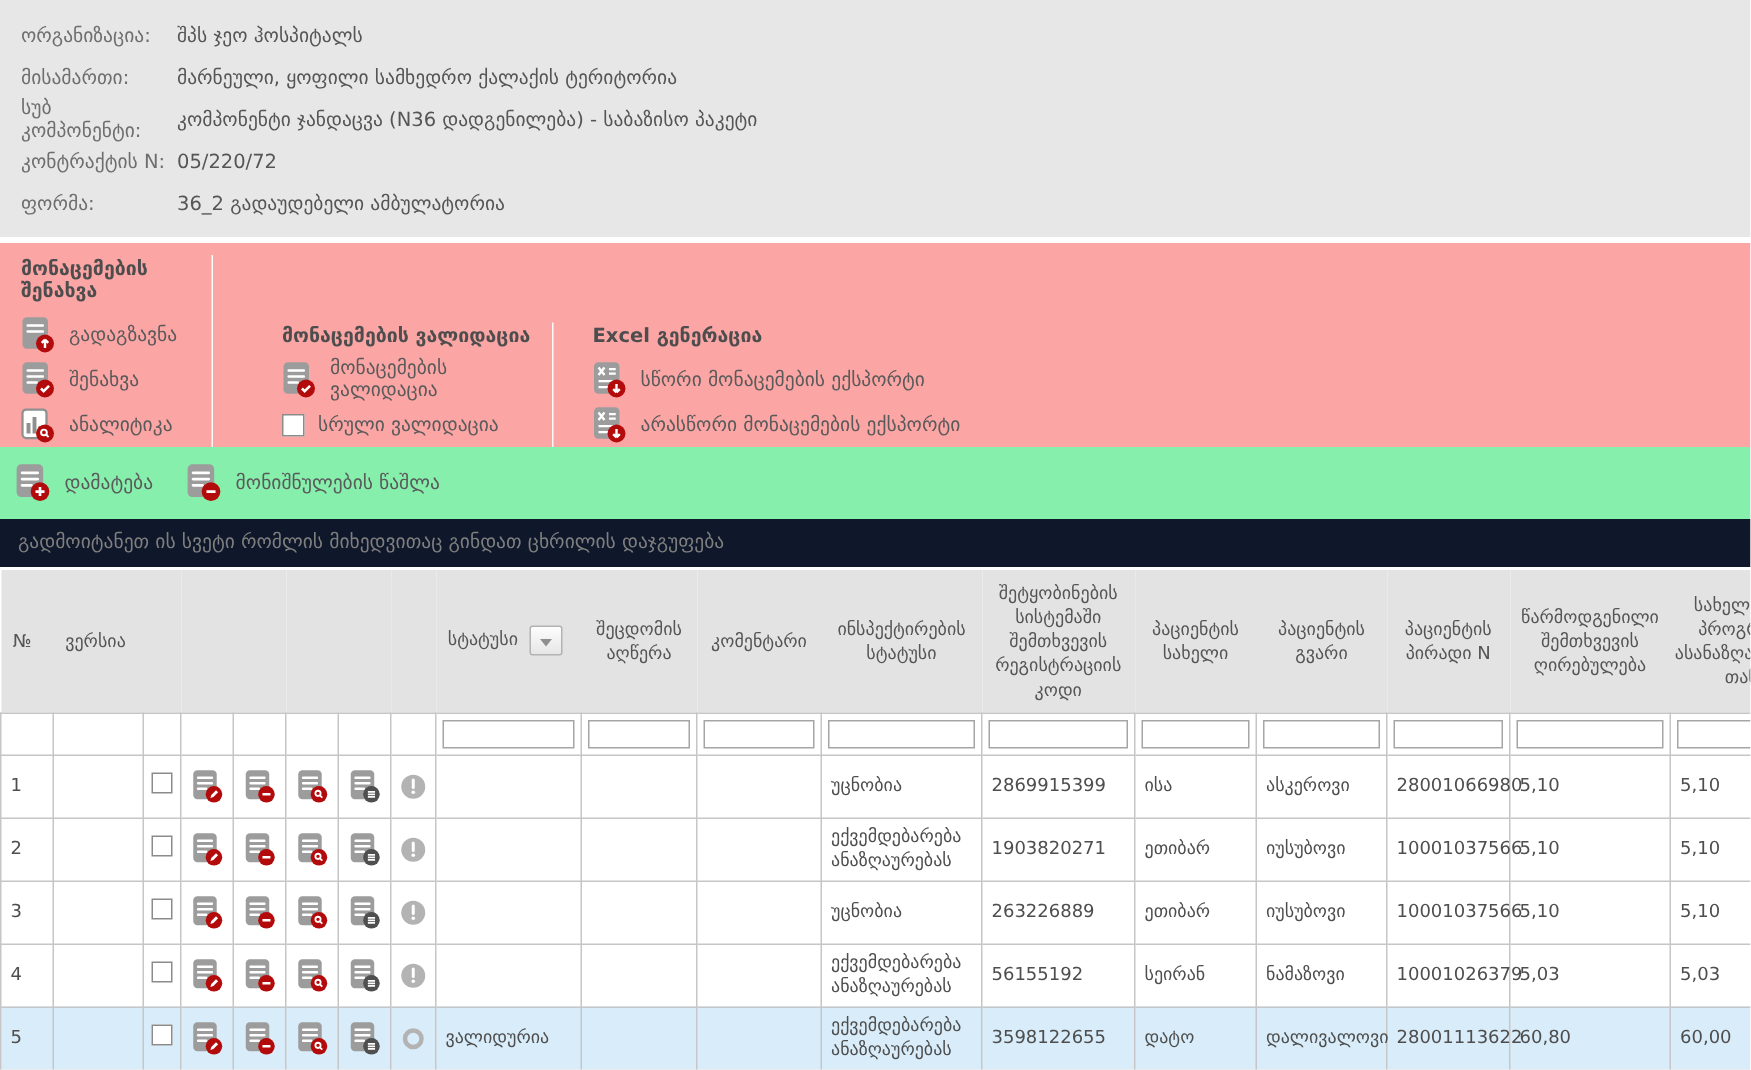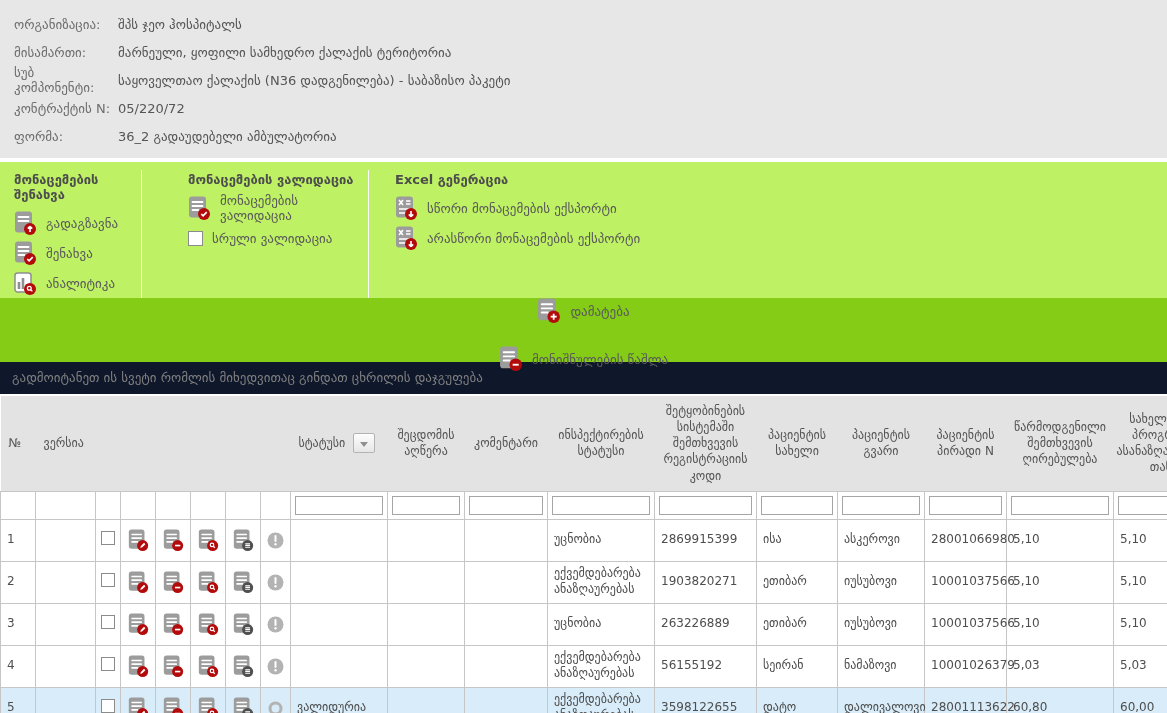--- a/index.html
+++ b/index.html
@@ -9,31 +9,31 @@
     font-family:"DejaVu Sans", sans-serif;
     background:#ffffff; color:#555;
     font-size:13px;
   }
   
   .info-panel { background:#e7e7e7; height:158px; margin-bottom:4px; padding:10px 14px 16px; }
   .info-row { display:flex; height:28px; align-items:center; }
   .info-label { width:104px; color:#6e6e6e; }
   .info-value { color:#555; }
   
-  .toolbar-panel { background:#bef264; height:136px; padding:8px 0 0 14px; display:flex; }
+  .toolbar-panel { background:#fca5a5; height:136px; padding:8px 0 0 14px; display:flex;align-items:flex-end; }
   .toolbar-group { padding-right:10px; }
   .tg1 { width:128px; border-right:1px solid #fafafa; }
   .tg2 { width:227px; border-right:1px solid #fafafa; padding-left:46px; }
   .tg3 { padding-left:26px; }
   .group-title { font-weight:bold; color:#4d4d4d; margin:2px 0 6px; }
   .tool-item { display:flex; align-items:center; gap:9px; height:30px; cursor:pointer; color:#5a5a5a; }
   .cbx { display:inline-block; width:15px; height:15px; background:#fff; border:1px solid #8b8b8b; }
   .cbx.small { width:14px; height:14px; }
   
-  .action-row { background:#84cc16; height:64px; display:flex; align-items:center; gap:22px; padding:0 10px;flex-direction:column; }
+  .action-row { background:#86efac; height:48px; display:flex; align-items:center; gap:22px; padding:0 10px; }
   .action-btn { display:flex; align-items:center; gap:9px; cursor:pointer; color:#5a5a5a; }
   
   .note-bar { background:#0f172a; height:32px; line-height:32px; padding:0 12px; color:#7f7f7f; margin-bottom:2px; }
   
   .grid-wrap { width:1167px; overflow:hidden; }
   table { border-collapse:collapse; table-layout:fixed; width:1220px; }
   th { background:#e3e3e3; font-weight:normal; color:#555; font-size:12px; line-height:1.35;
        text-align:center; vertical-align:middle; padding:4px 3px; height:95px; }
   th.left { text-align:left; padding-left:8px; }
   .filter-row td { height:28px; border:1px solid #c6c6c6; padding:0; text-align:center; vertical-align:middle; }
@@ -57,21 +57,21 @@
   <div class="info-row">
       <span class="info-label">ორგანიზაცია:</span>
       <span class="info-value">შპს ჯეო ჰოსპიტალს</span>
     </div>
   <div class="info-row">
       <span class="info-label">მისამართი:</span>
       <span class="info-value">მარნეული, ყოფილი სამხედრო ქალაქის ტერიტორია</span>
     </div>
   <div class="info-row">
       <span class="info-label">სუბ კომპონენტი:</span>
-      <span class="info-value">საყოველთაო ქალაქის (N36 დადგენილება) - საბაზისო პაკეტი</span>
+      <span class="info-value">კომპონენტი ჯანდაცვა (N36 დადგენილება) - საბაზისო პაკეტი</span>
     </div>
   <div class="info-row">
       <span class="info-label">კონტრაქტის N:</span>
       <span class="info-value">05/220/72</span>
     </div>
   <div class="info-row">
       <span class="info-label">ფორმა:</span>
       <span class="info-value">36_2 გადაუდებელი ამბულატორია</span>
     </div>
 </div>

